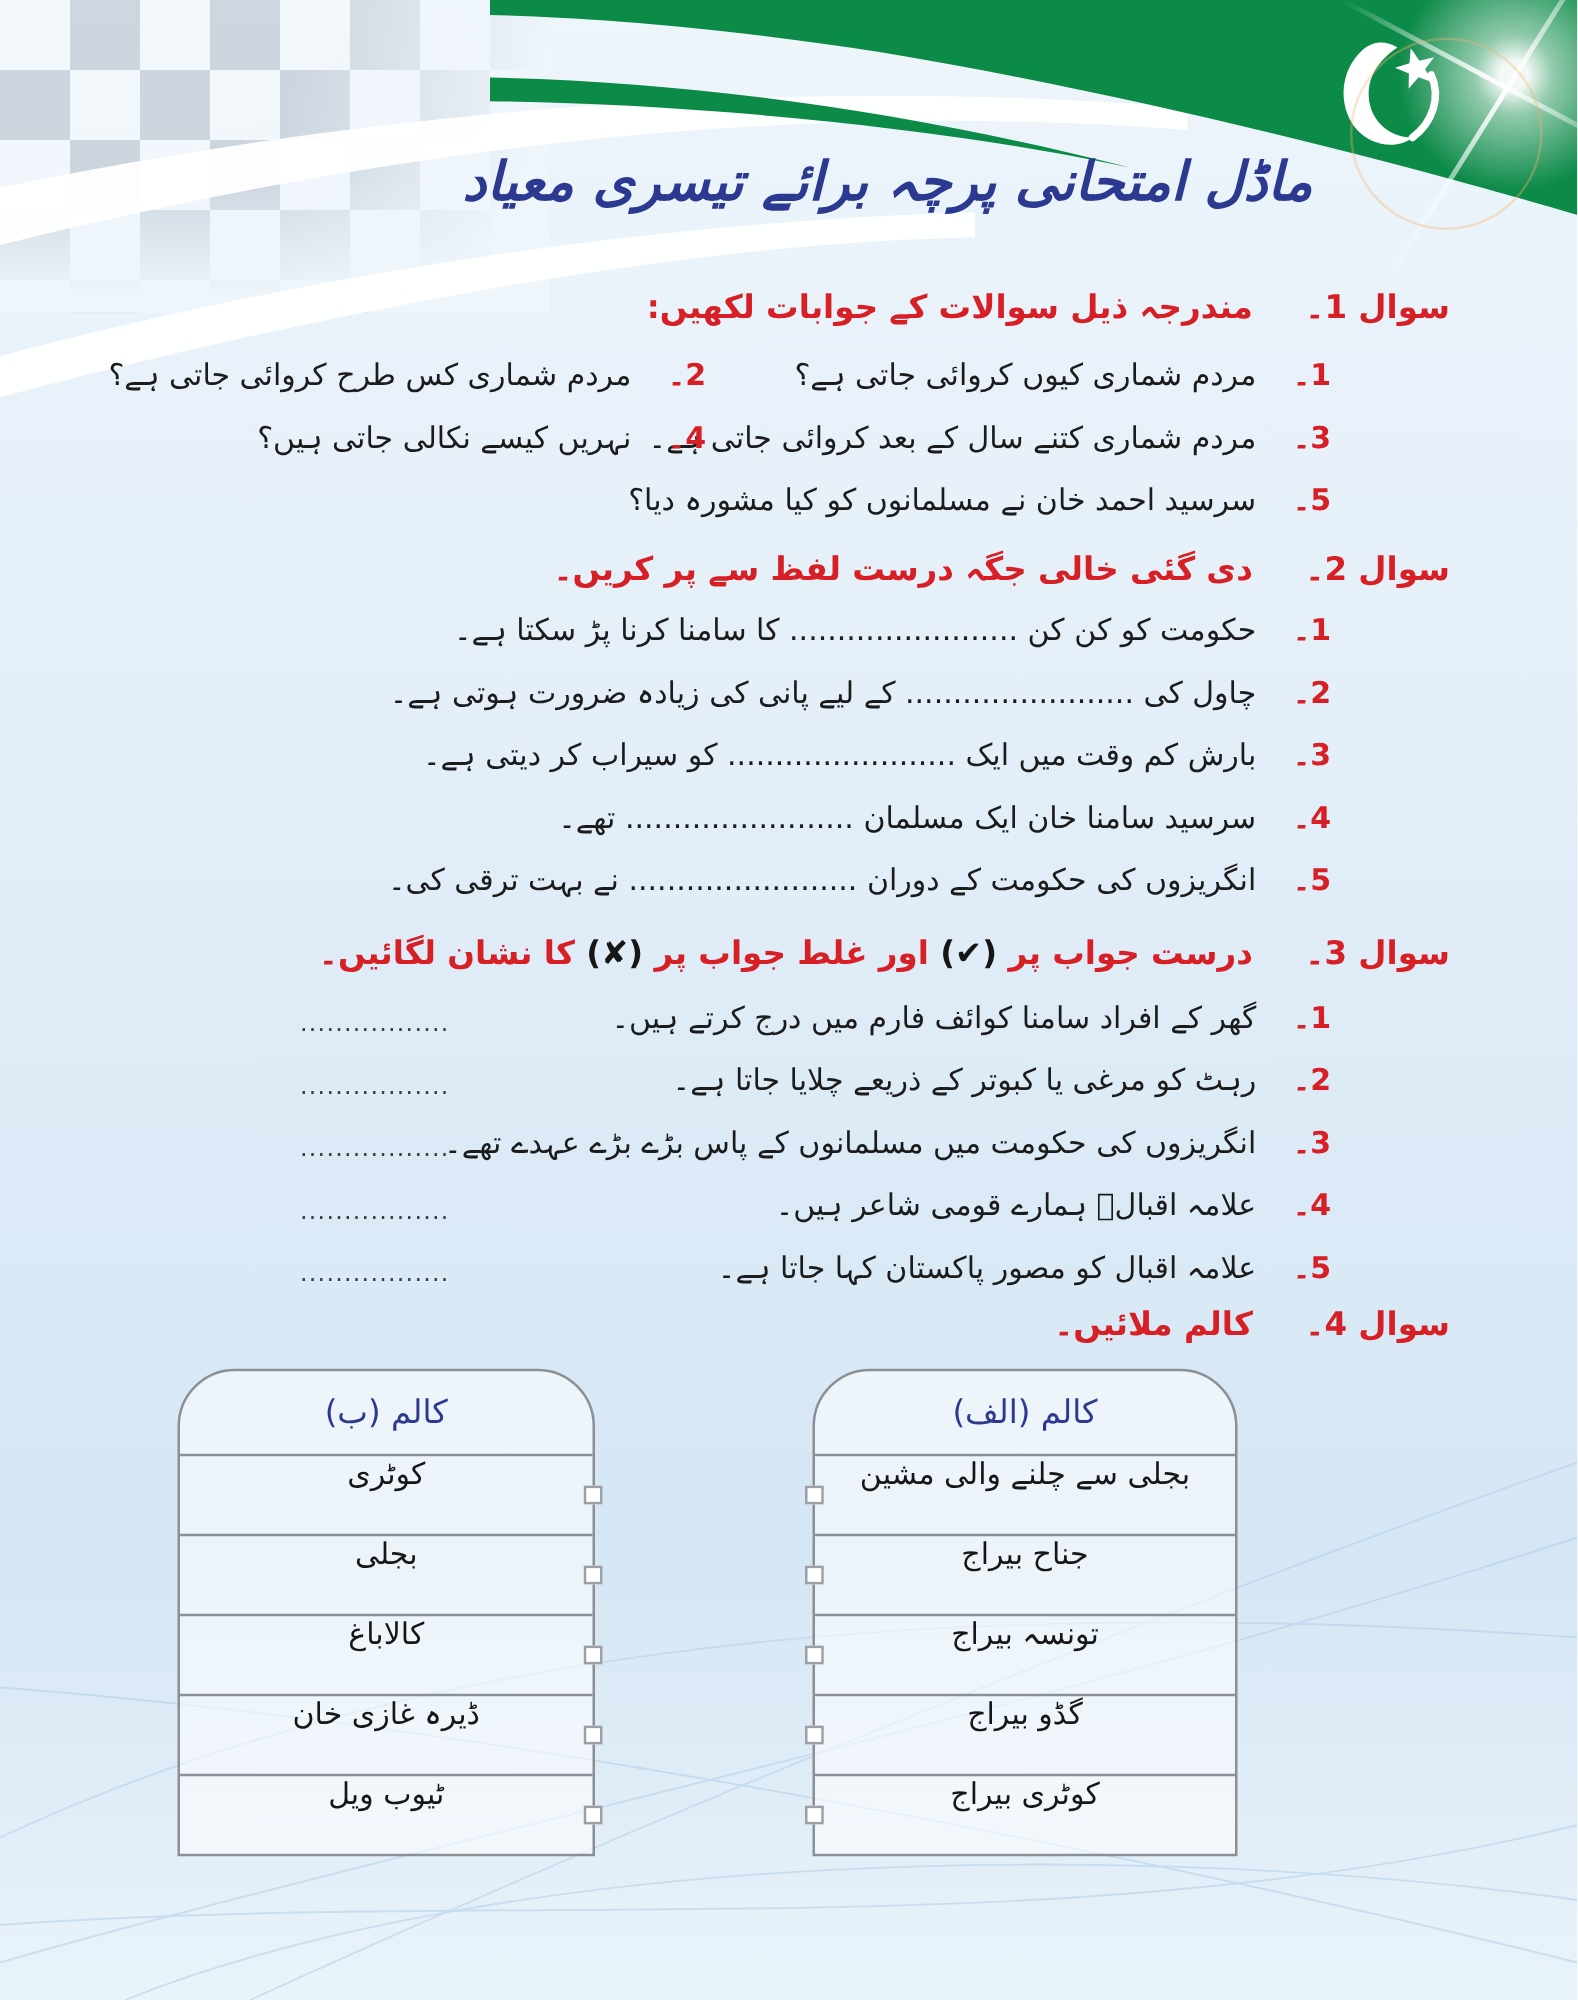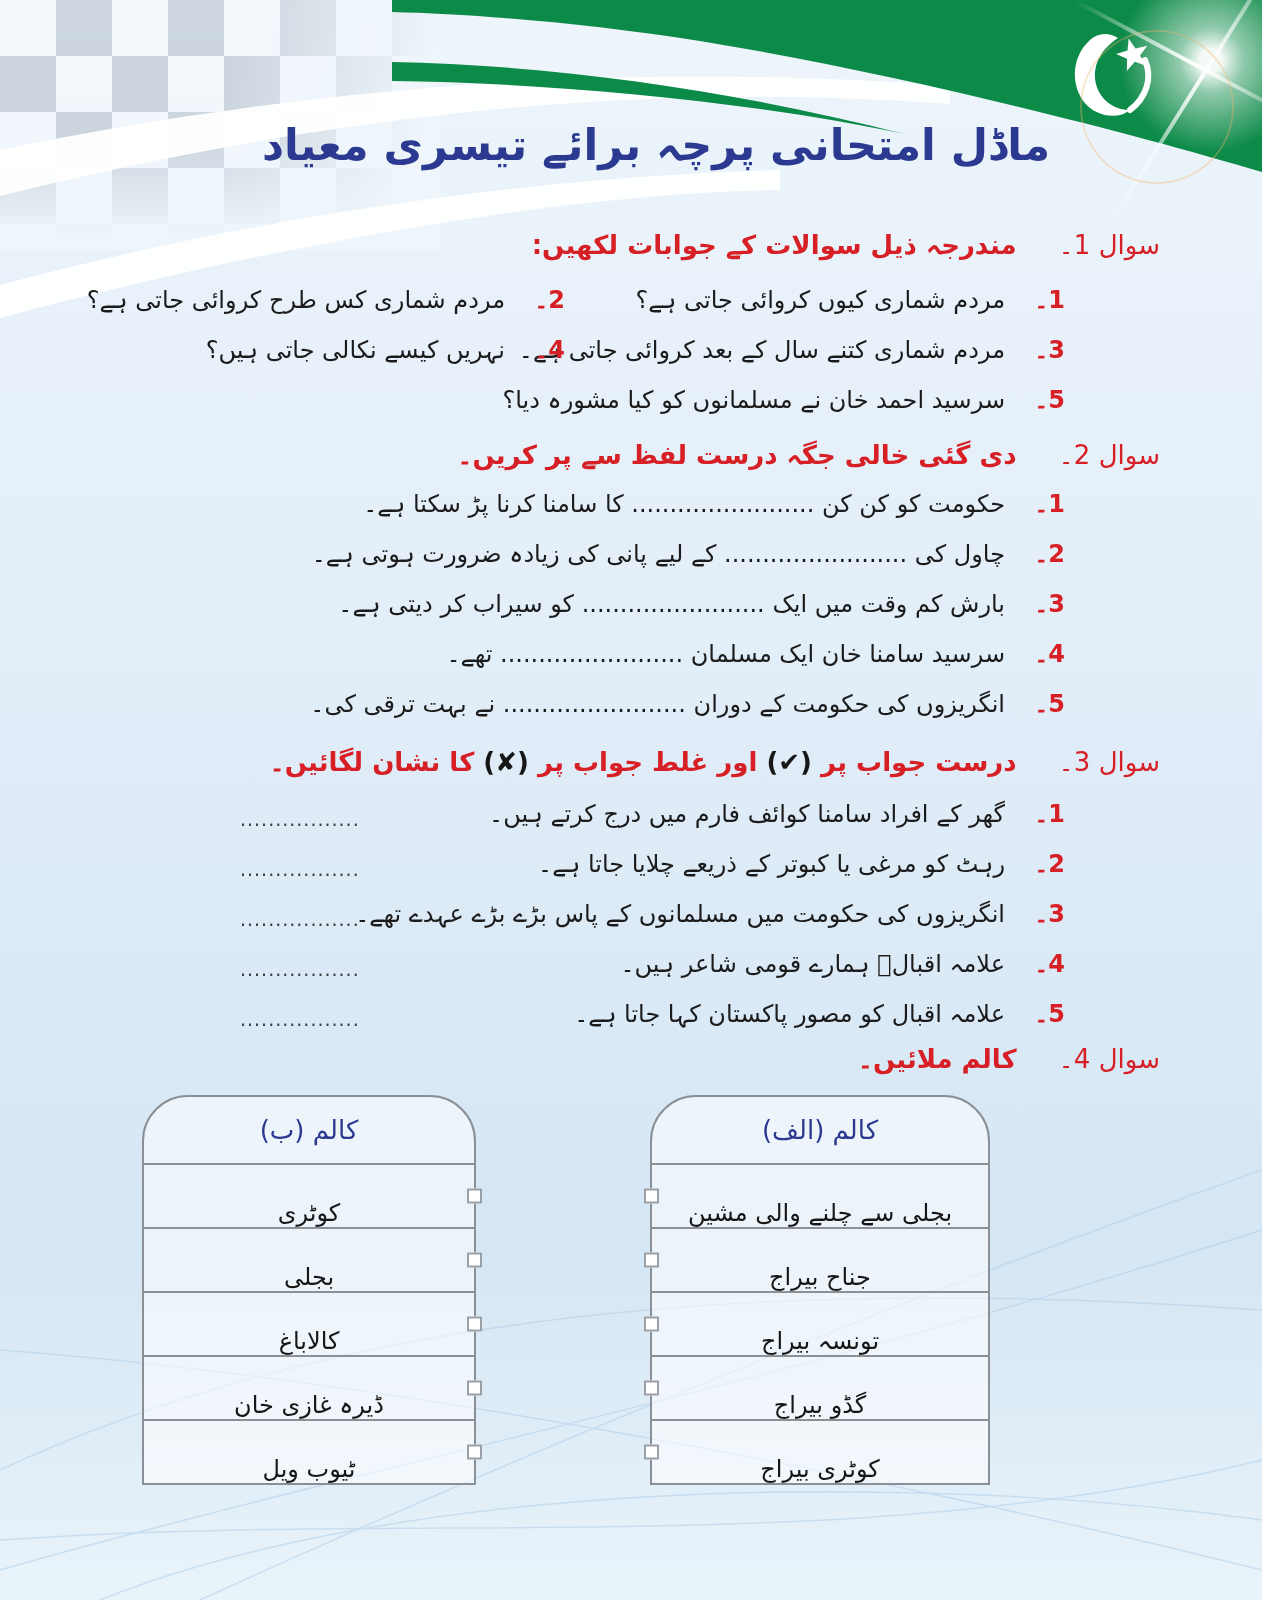--- a/index.html
+++ b/index.html
@@ -24,38 +24,38 @@
   }
   .ray{position:absolute;pointer-events:none;background:linear-gradient(90deg,rgba(255,255,255,0),rgba(255,255,255,.92),rgba(255,255,255,0));height:4px;}
   .ray1{left:1020px;top:78px;width:360px;transform:rotate(-58deg);}
   .ray2{left:1060px;top:60px;width:260px;transform:rotate(28deg);}
   .ring{position:absolute;left:1080px;top:30px;width:150px;height:150px;border-radius:50%;
     border:2px solid rgba(240,180,110,.35);pointer-events:none;}
   
   .bot-svg{position:absolute;left:0;top:1040px;pointer-events:none;}
   
   .title{
-    position:absolute;top:120px;left:290px;width:760px;text-align:left;
-    font-size:43px;font-weight:bold;color:#2b3a90;direction:rtl;white-space:nowrap;
+    position:absolute;top:120px;left:290px;width:760px;text-align:right;
+    font-size:43px;font-weight:bold;color:#2b3a90;direction:rtl;white-space:nowrap;font-style:italic;
   }
   .qhead{position:absolute;direction:rtl;display:flex;gap:42px;align-items:baseline;white-space:nowrap;}
-  .qlabel{color:#d71f26;font-size:26px;font-weight:normal;}
+  .qlabel{color:#d71f26;font-size:26px;font-weight:bold;}
   .qtext{color:#d71f26;font-size:26px;font-weight:bold;}
   .mark{color:#161616;font-weight:bold;font-size:26px;}
   .item{position:absolute;direction:rtl;display:flex;gap:26px;align-items:baseline;white-space:nowrap;}
   .inum{color:#d71f26;font-size:24px;font-weight:bold;min-width:34px;}
   .itext{color:#1b1b1b;font-size:24px;}
   .blank{position:absolute;color:#3c3c3c;font-size:19px;letter-spacing:1px;white-space:nowrap;}
   
   .tbl{position:absolute;top:1095px;border:2px solid #8a9096;border-radius:46px 46px 0 0;background:rgba(255,255,255,.55);}
   .tbl-alif{left:650px;width:336px;}
   .tbl-bay{left:142px;width:330px;}
   .tbl-header{height:66px;display:flex;align-items:center;justify-content:center;
     border-bottom:2px solid #8a9096;color:#2b3a90;font-size:26px;font-weight:normal;direction:rtl;}
-  .tbl-row{position:relative;height:62px;display:flex;align-items:flex-end;justify-content:center;
+  .tbl-row{position:relative;height:62px;display:flex;align-items:flex-start;justify-content:center;
     border-bottom:2px solid #8a9096;color:#161616;font-size:24px;direction:rtl;}
   .tbl-row:last-child{border-bottom:none;}
   .handle{position:absolute;width:11px;height:11px;background:#fff;border:2px solid #9aa0a6;top:50%;transform:translateY(-50%);}
   .tbl-alif .handle{left:-8px;}
   .tbl-bay .handle{right:-8px;}
   
   .footer{position:absolute;left:855px;top:1489px;width:407px;height:34px;background:#2b5ba9;
     display:flex;align-items:center;}
   .pageno{margin-left:24px;width:38px;height:30px;background:#ffffff;border:2px solid #17407e;
     display:flex;align-items:center;justify-content:center;font-size:21px;font-weight:bold;color:#111;}

